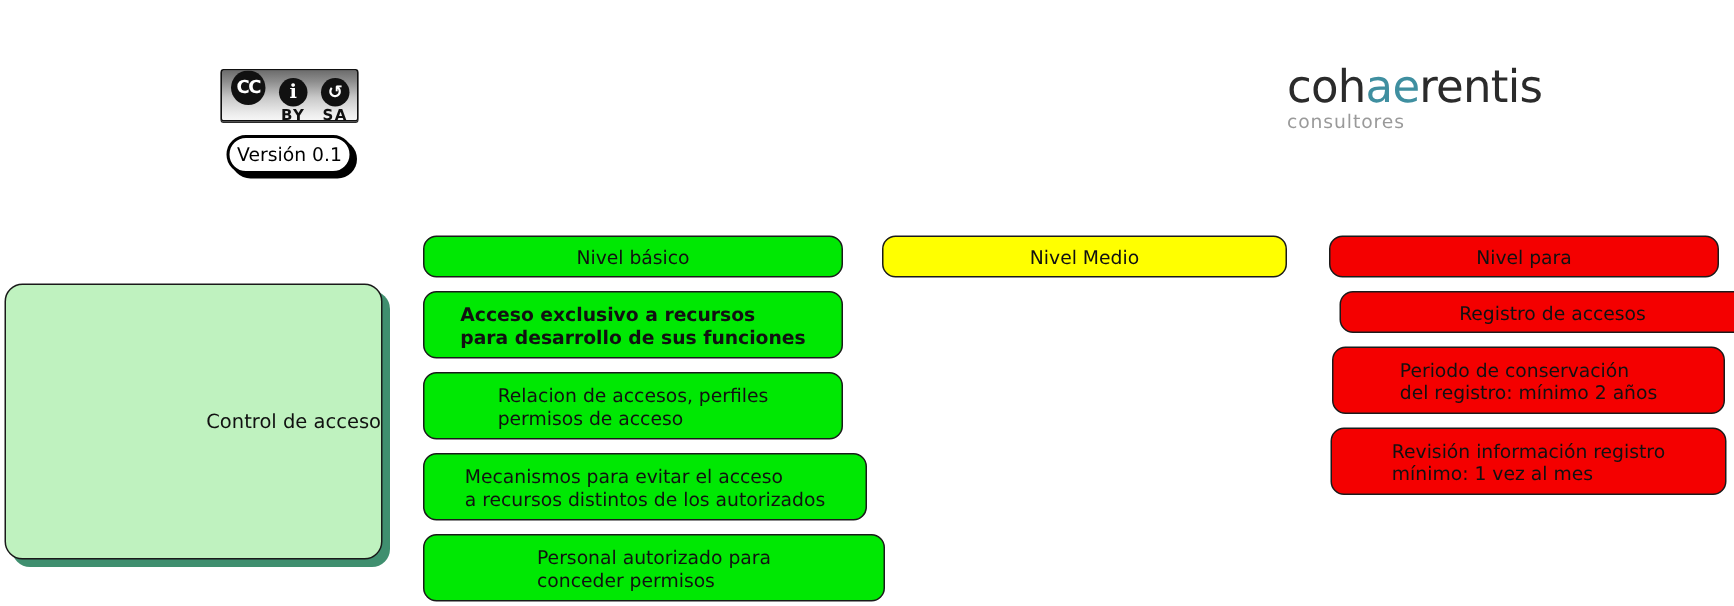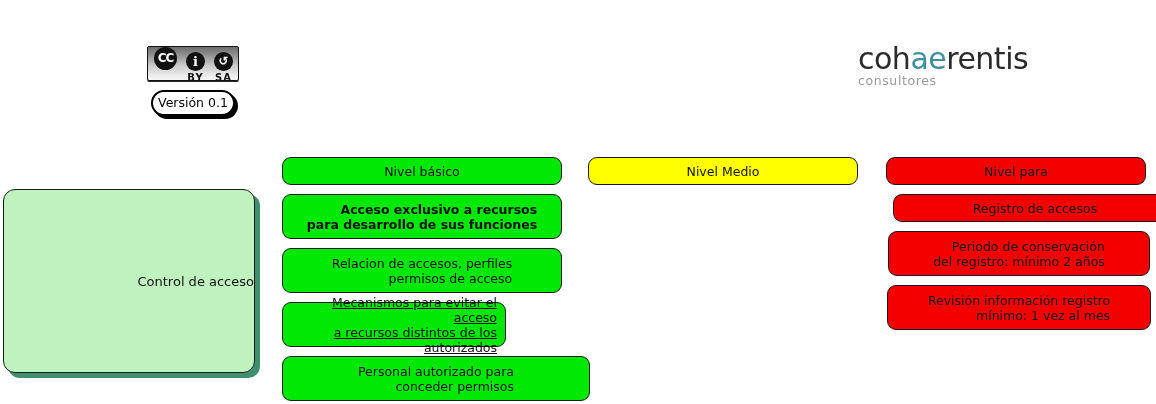--- a/index.html
+++ b/index.html
@@ -133,39 +133,39 @@
   #column-medio  { left: 588px; width: 270px; }
   #column-alto   { left: 886px; width: 262px; }
 
   .level-box {
     border: 1.5px solid #1a1a1a;
     border-radius: 9px;
     box-sizing: border-box;
     display: flex;
     align-items: center;
     justify-content: center;
-    text-align: right;
+    text-align: left;
     color: #111111;
     font-size: 12.5px;
     line-height: 15px;
     padding: 3px 8px;
     margin-bottom: 9px;
   }
   .level-box.green  { background: #00e803; }
   .level-box.yellow { background: #ffff00; }
   .level-box.red    { background: #f40000; }
 
   .box-h1 { height: 28px; }
   .box-h2 { height: 45px; }
 
   
   #box-basico-0 { width: 280px; }
   #box-basico-1 { width: 280px; font-weight: bold; }
   #box-basico-2 { width: 280px; }
-  #box-basico-3 { width: 224px; text-decoration: underline; }
+  #box-basico-3 { width: 296px; }
   #box-basico-4 { width: 308px; }
   #box-medio-0  { width: 270px; }
   #box-alto-0   { width: 260px; margin-left: 0px; }
   #box-alto-1   { width: 284px; margin-left: 7px; margin-top: 4px; }
   #box-alto-2   { width: 262px; margin-left: 2px; margin-top: 4px; }
   #box-alto-3   { width: 264px; margin-left: 1px; margin-top: 4px; }
 
   .box-line { display: block; }
 </style>
 </head>

